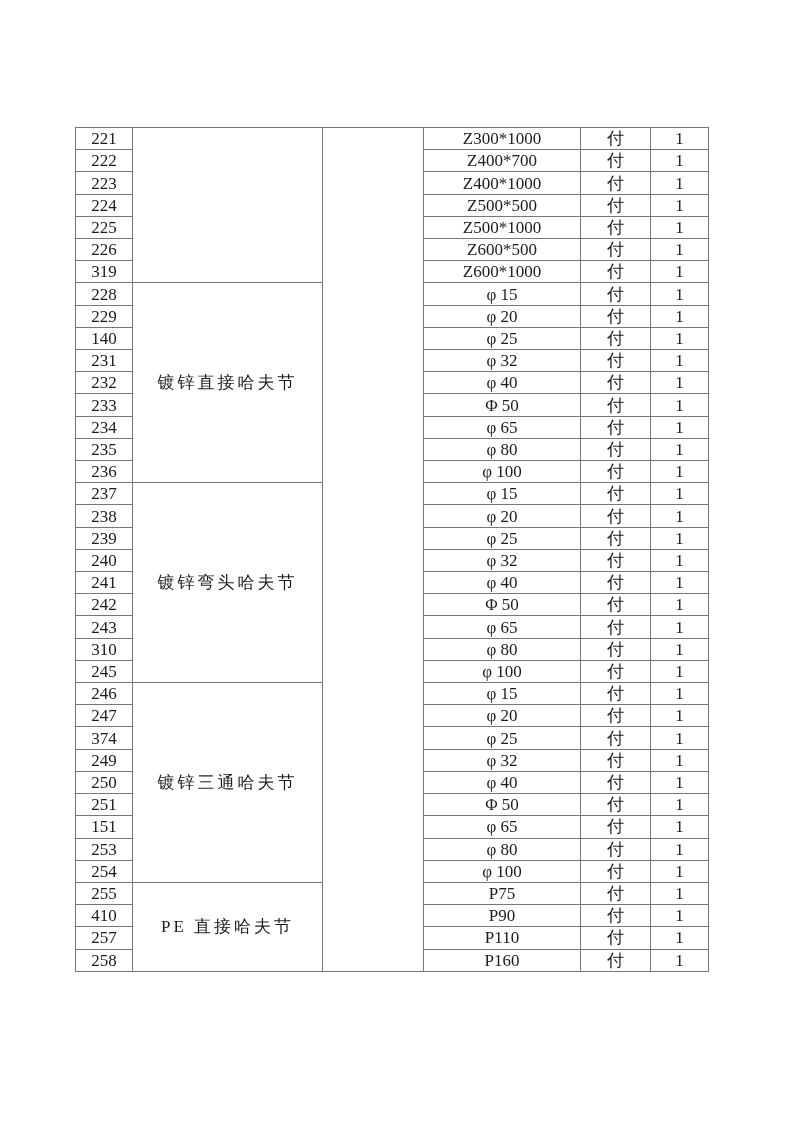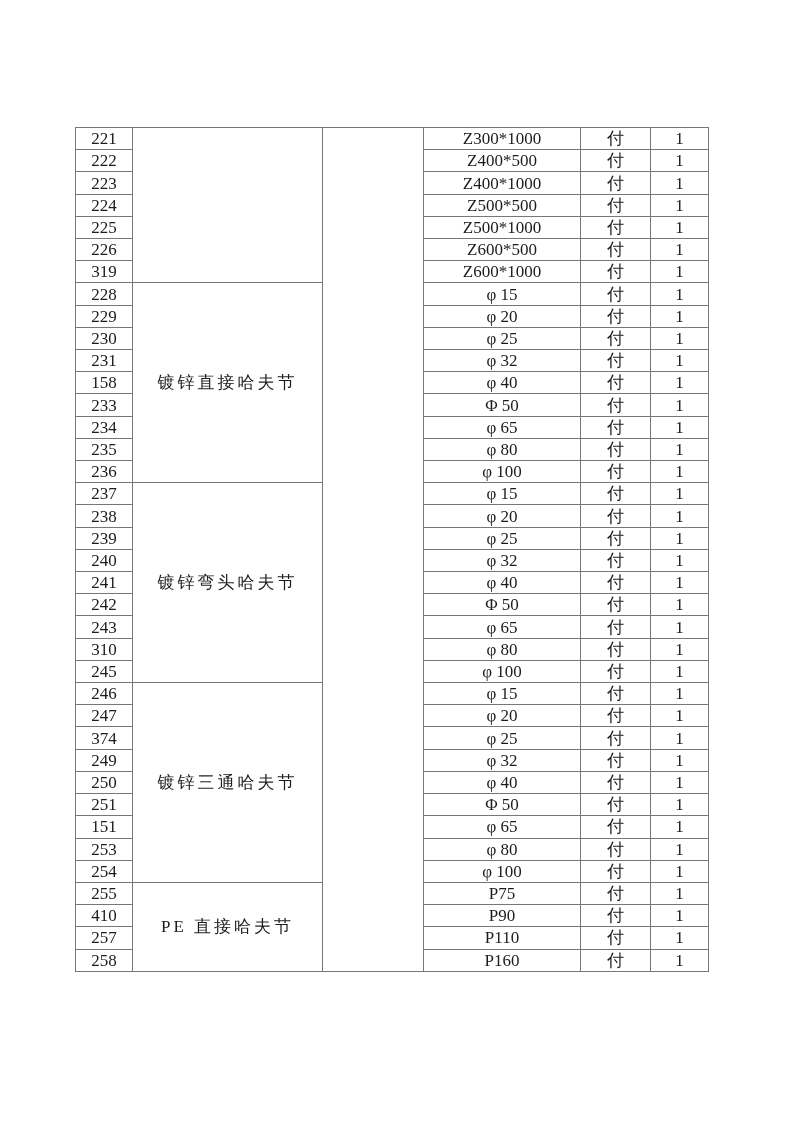--- a/index.html
+++ b/index.html
@@ -66,21 +66,21 @@
         <tr>
           <td>221</td>
           <td class="name-cell" rowspan="7"></td>
           <td class="blank-cell" rowspan="38"></td>
           <td>Z300*1000</td>
           <td>付</td>
           <td>1</td>
         </tr>
         <tr>
           <td>222</td>
-          <td>Z400*500</td>
+          <td>Z400*700</td>
           <td>付</td>
           <td>1</td>
         </tr>
         <tr>
           <td>223</td>
           <td>Z400*1000</td>
           <td>付</td>
           <td>1</td>
         </tr>
         <tr>
@@ -114,33 +114,33 @@
           <td>付</td>
           <td>1</td>
         </tr>
         <tr>
           <td>229</td>
           <td>φ 20</td>
           <td>付</td>
           <td>1</td>
         </tr>
         <tr>
-          <td>230</td>
+          <td>140</td>
           <td>φ 25</td>
           <td>付</td>
           <td>1</td>
         </tr>
         <tr>
           <td>231</td>
           <td>φ 32</td>
           <td>付</td>
           <td>1</td>
         </tr>
         <tr>
-          <td>158</td>
+          <td>232</td>
           <td>φ 40</td>
           <td>付</td>
           <td>1</td>
         </tr>
         <tr>
           <td>233</td>
           <td>Φ 50</td>
           <td>付</td>
           <td>1</td>
         </tr>

